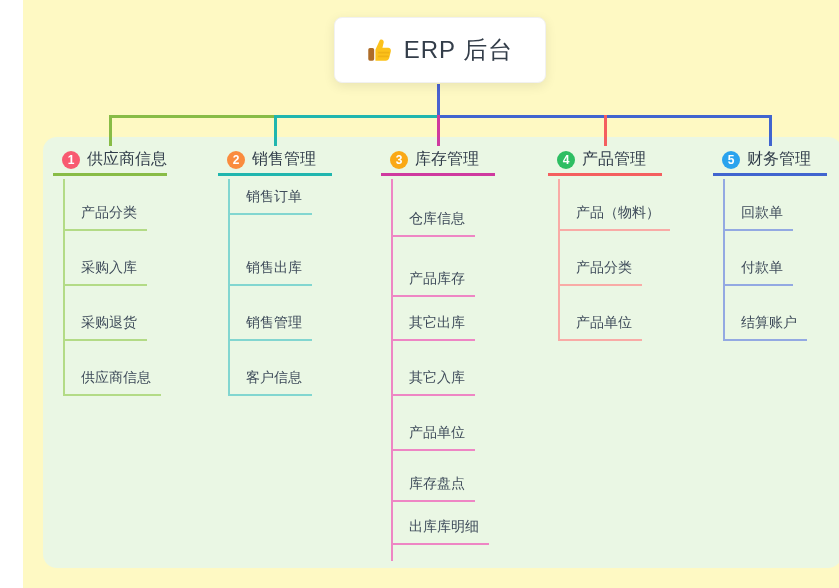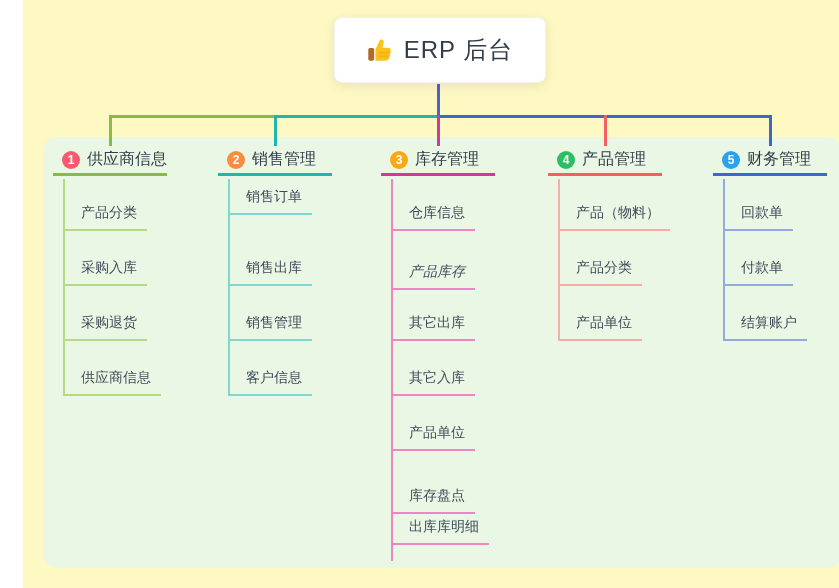--- a/index.html
+++ b/index.html
@@ -130,26 +130,26 @@
         <div class="child" style="top: 104px; border-bottom-color: rgb(130, 214, 208);">销售出库</div>
         <div class="child" style="top: 159px; border-bottom-color: rgb(130, 214, 208);">销售管理</div>
         <div class="child" style="top: 214px; border-bottom-color: rgb(130, 214, 208);">客户信息</div>
       </div>
       <div class="branch" style="left: 358px;">
         <div class="branch-title" style="border-bottom-color: rgb(207, 58, 159);">
           <span class="badge" style="background: rgb(250, 169, 22);">3</span>
           <span class="branch-label">库存管理</span>
         </div>
         <div class="spine" style="top: 33px; height: 382px; background: rgb(238, 134, 196);"></div>
-        <div class="child" style="top: 49px; border-bottom-color: rgb(238, 134, 196);">仓库信息</div>
-        <div class="child" style="top: 108px; border-bottom-color: rgb(238, 134, 196); font-style: italic;">产品库存</div>
+        <div class="child" style="top: 55px; border-bottom-color: rgb(238, 134, 196);">仓库信息</div>
+        <div class="child" style="top: 115px; border-bottom-color: rgb(238, 134, 196);">产品库存</div>
         <div class="child" style="top: 159px; border-bottom-color: rgb(238, 134, 196);">其它出库</div>
         <div class="child" style="top: 214px; border-bottom-color: rgb(238, 134, 196);">其它入库</div>
         <div class="child" style="top: 269px; border-bottom-color: rgb(238, 134, 196);">产品单位</div>
-        <div class="child" style="top: 332px; border-bottom-color: rgb(238, 134, 196);">库存盘点</div>
+        <div class="child" style="top: 320px; border-bottom-color: rgb(238, 134, 196);">库存盘点</div>
         <div class="child" style="top: 363px; border-bottom-color: rgb(238, 134, 196);">出库库明细</div>
       </div>
       <div class="branch" style="left: 525px;">
         <div class="branch-title" style="border-bottom-color: rgb(244, 95, 95);">
           <span class="badge" style="background: rgb(46, 190, 98);">4</span>
           <span class="branch-label">产品管理</span>
         </div>
         <div class="spine" style="top: 33px; height: 162px; background: rgb(249, 171, 166);"></div>
         <div class="child" style="top: 49px; border-bottom-color: rgb(249, 171, 166);">产品（物料）</div>
         <div class="child" style="top: 104px; border-bottom-color: rgb(249, 171, 166);">产品分类</div>

